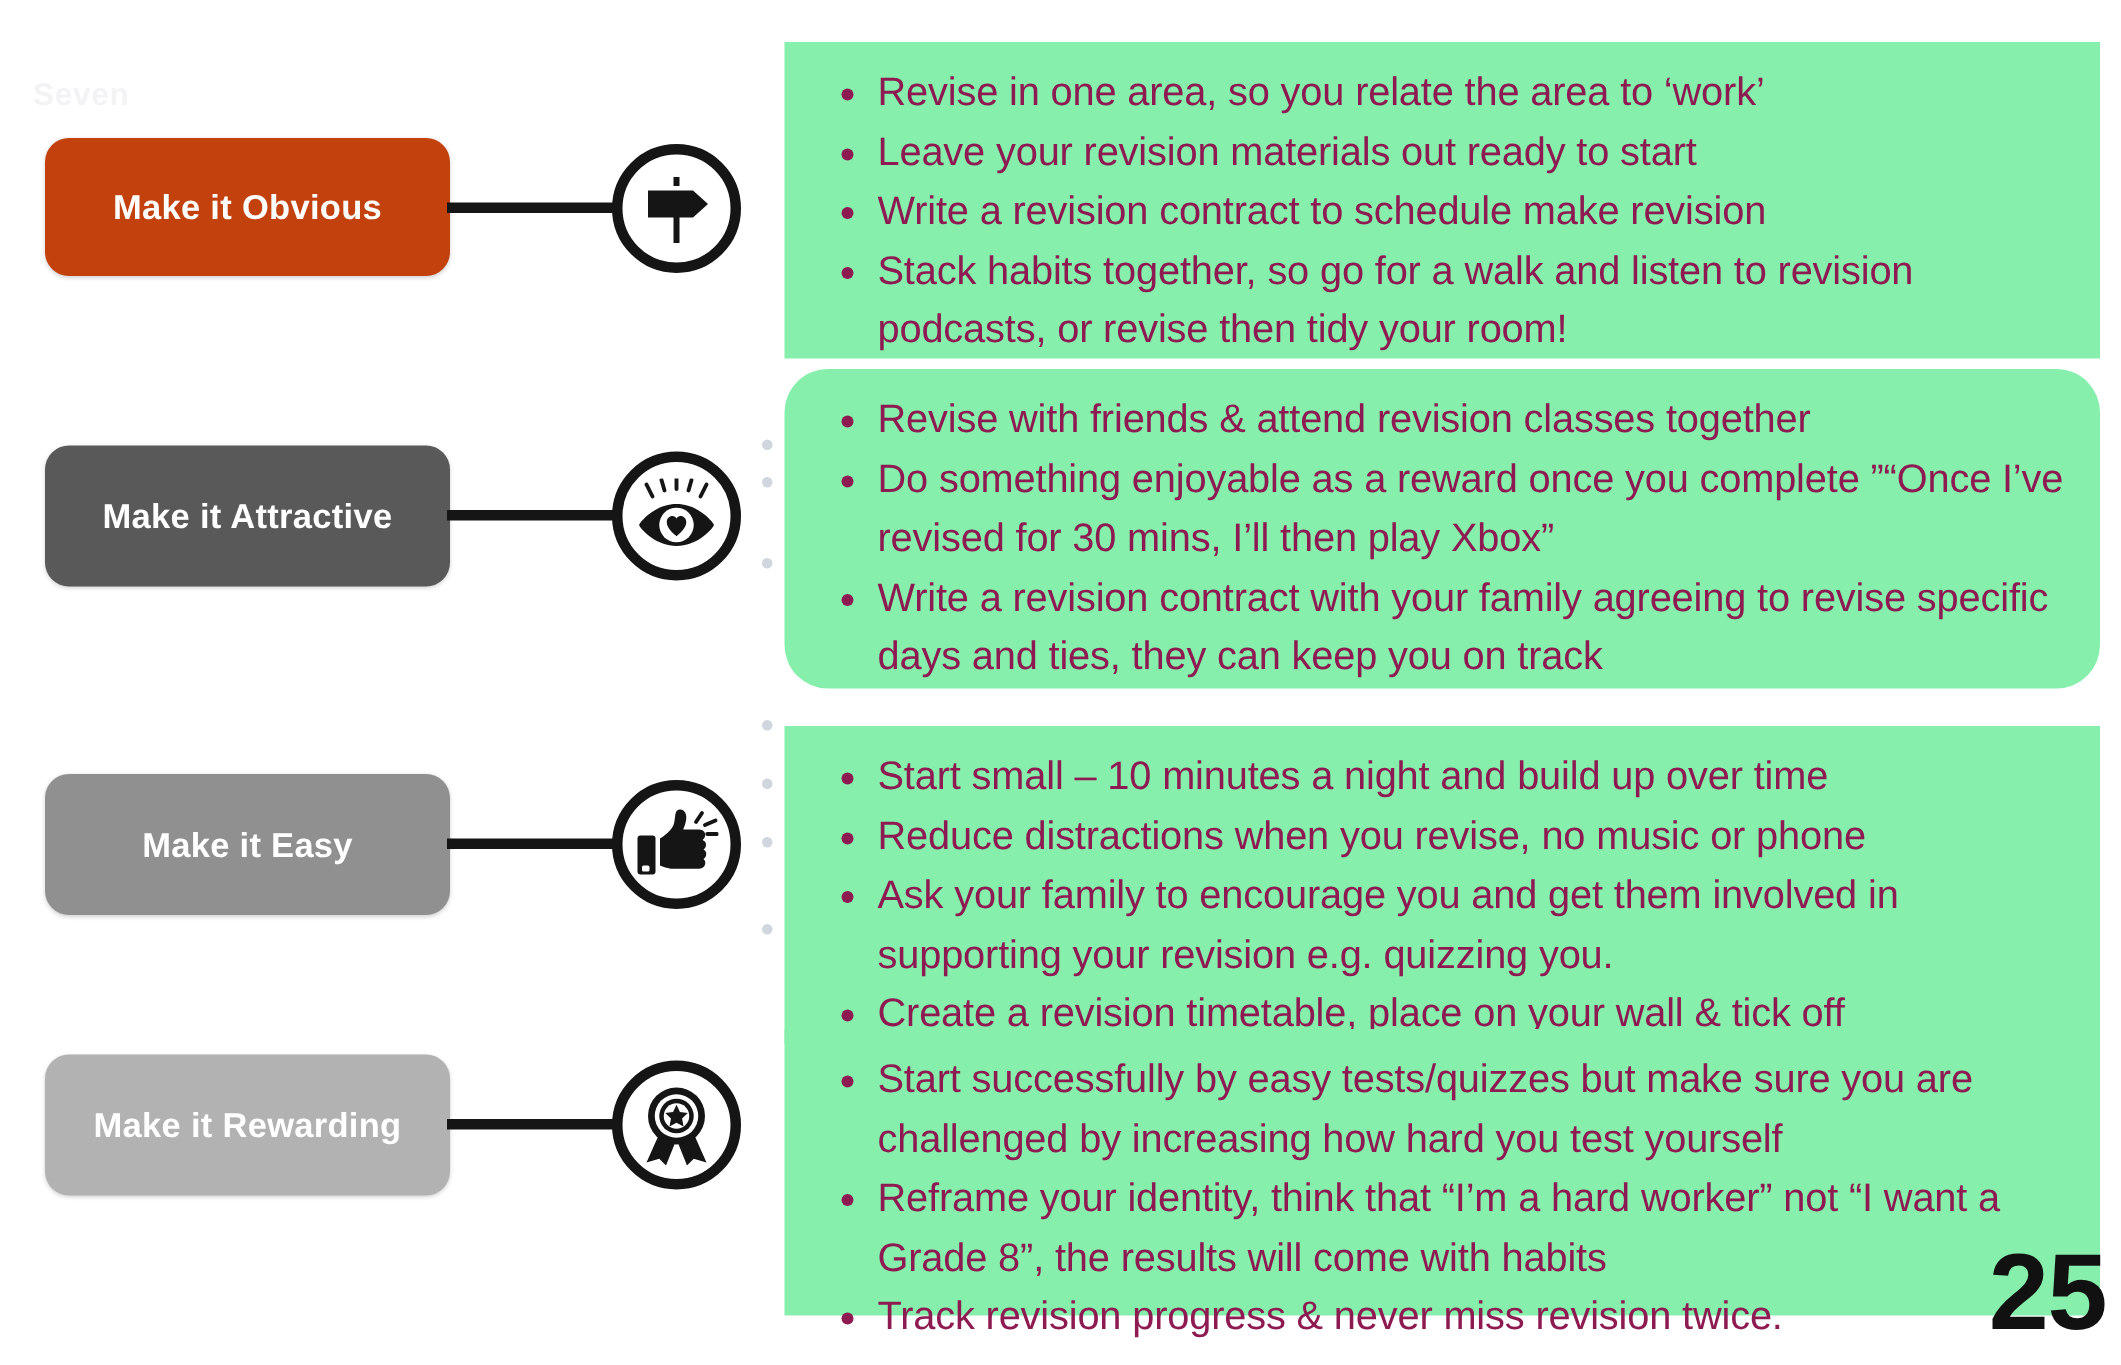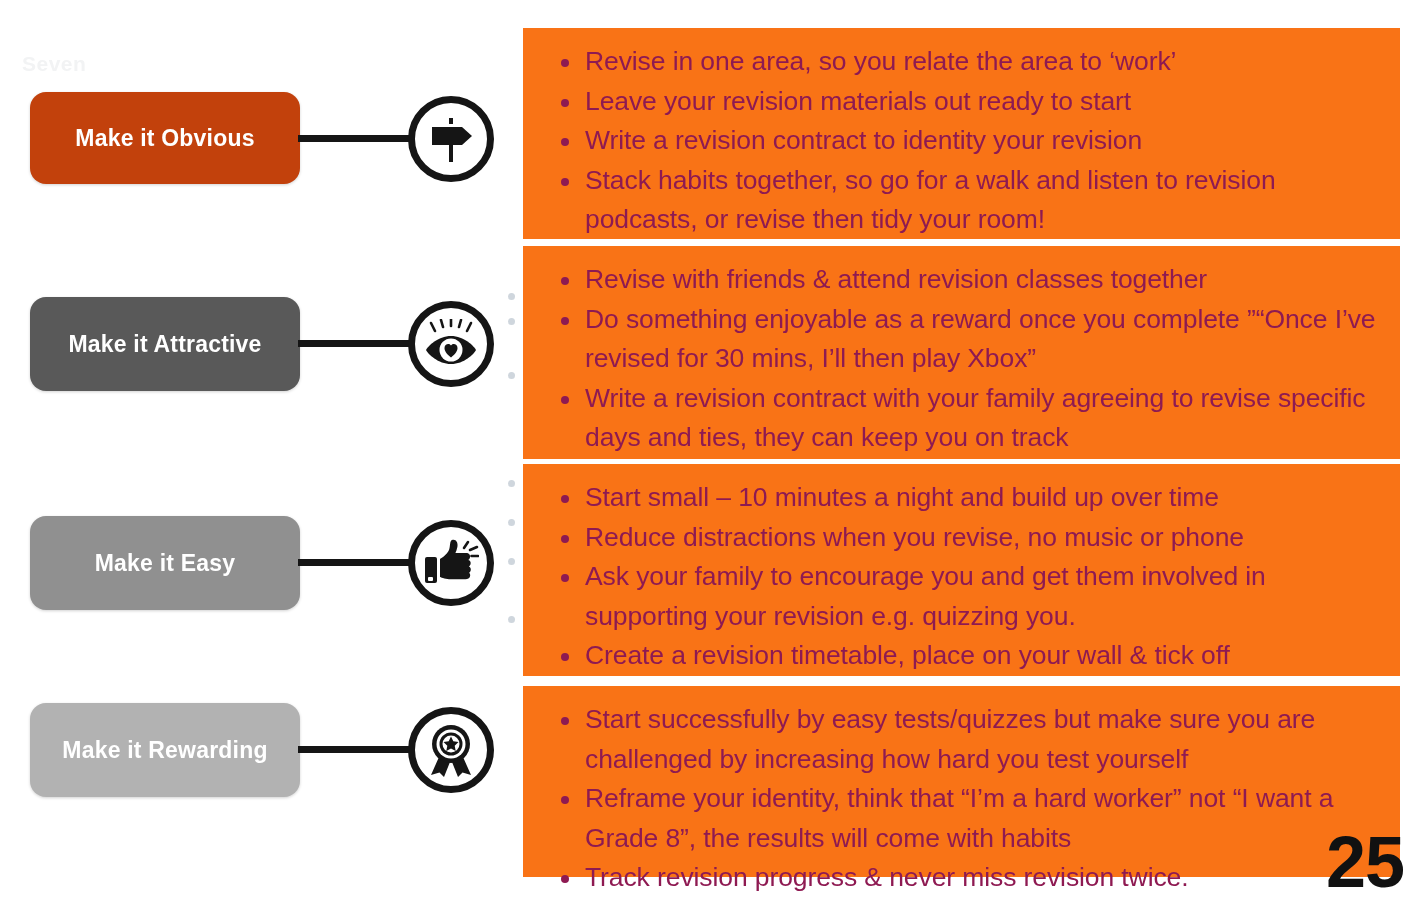--- a/index.html
+++ b/index.html
@@ -106,27 +106,27 @@
     height: 7px;
     border-radius: 50%;
     background: #cfd6dd;
   }
 
   
   .panel {
     position: absolute;
     left: 523px;
     width: 877px;
-    background: #f97316;
+    background: #86efac;
     box-sizing: border-box;
     padding: 14px 18px 14px 14px;
   }
   .panel-1 { top: 28px;  height: 211px; }
-  .panel-2 { top: 246px; height: 213px; }
-  .panel-3 { top: 464px; height: 212px; }
+  .panel-2 { top: 246px; height: 213px; border-radius: 29px; }
+  .panel-3 { top: 484px; height: 212px; }
   .panel-4 { top: 686px; height: 191px; }
 
   ul.bullets {
     list-style: none;
     margin: 0;
     padding: 0;
   }
   ul.bullets li {
     position: relative;
     padding-left: 48px;
@@ -242,21 +242,21 @@
   <div class="stray-bullet" style="top:372px;left:508px;"></div>
   <div class="stray-bullet" style="top:480px;left:508px;"></div>
   <div class="stray-bullet" style="top:519px;left:508px;"></div>
   <div class="stray-bullet" style="top:558px;left:508px;"></div>
   <div class="stray-bullet" style="top:616px;left:508px;"></div>
 
   <div class="panel panel-1">
     <ul class="bullets">
       <li>Revise in one area, so you relate the area to ‘work’</li>
       <li>Leave your revision materials out ready to start</li>
-      <li>Write a revision contract to identity your revision</li>
+      <li>Write a revision contract to schedule make revision</li>
       <li>Stack habits together, so go for a walk and listen to revision podcasts, or revise then tidy your room!</li>
     </ul>
   </div>
 
   <div class="panel panel-2">
     <ul class="bullets">
       <li>Revise with friends &amp; attend revision classes together</li>
       <li>Do something enjoyable as a reward once you complete ”“Once I’ve revised for 30 mins, I’ll then play Xbox”</li>
       <li>Write a revision contract with your family agreeing to revise specific days and ties, they can keep you on track</li>
     </ul>

